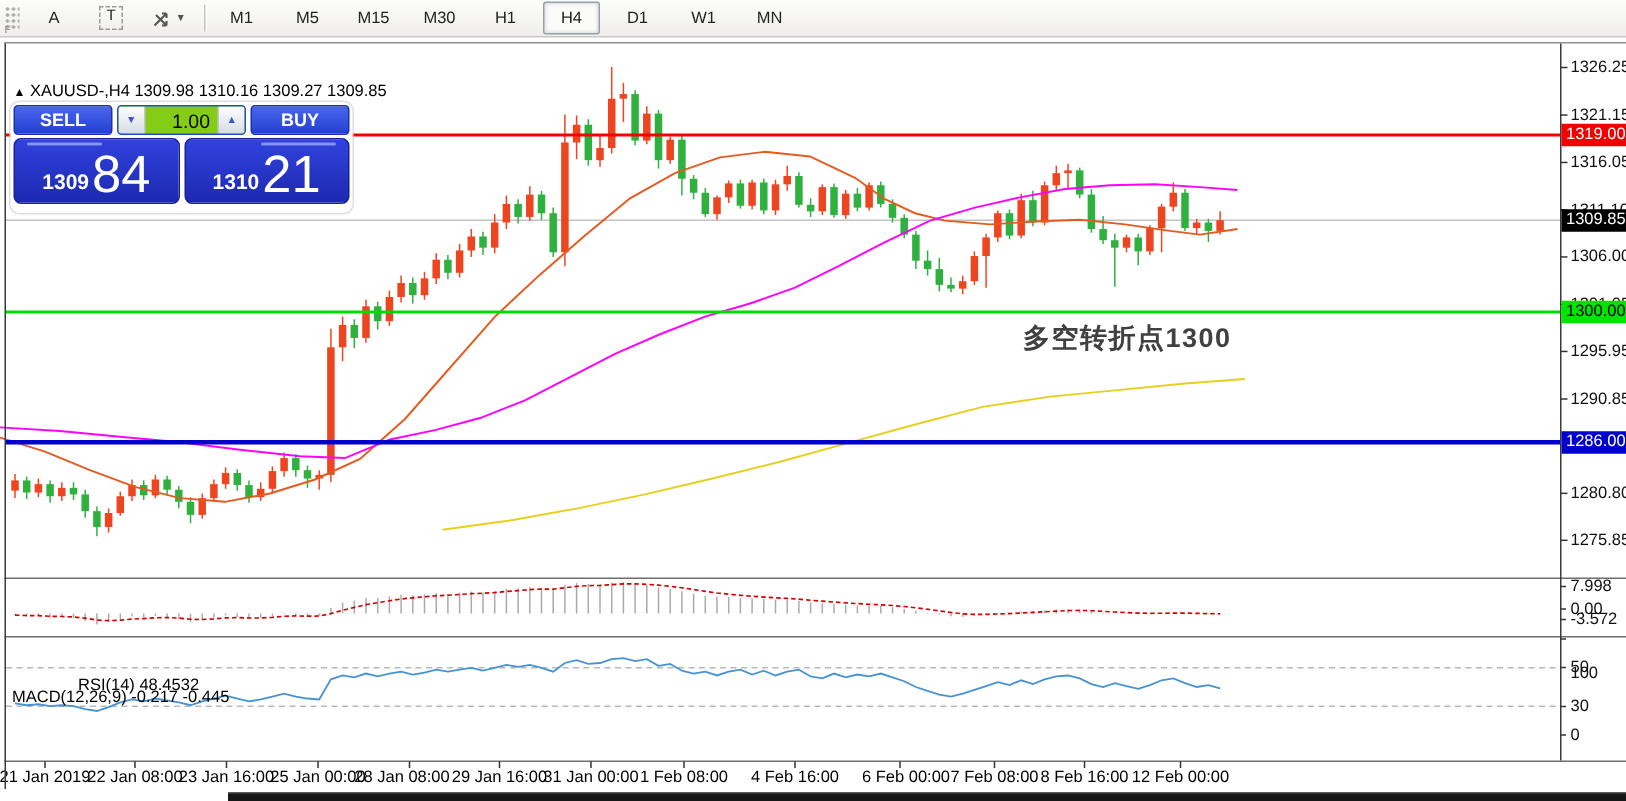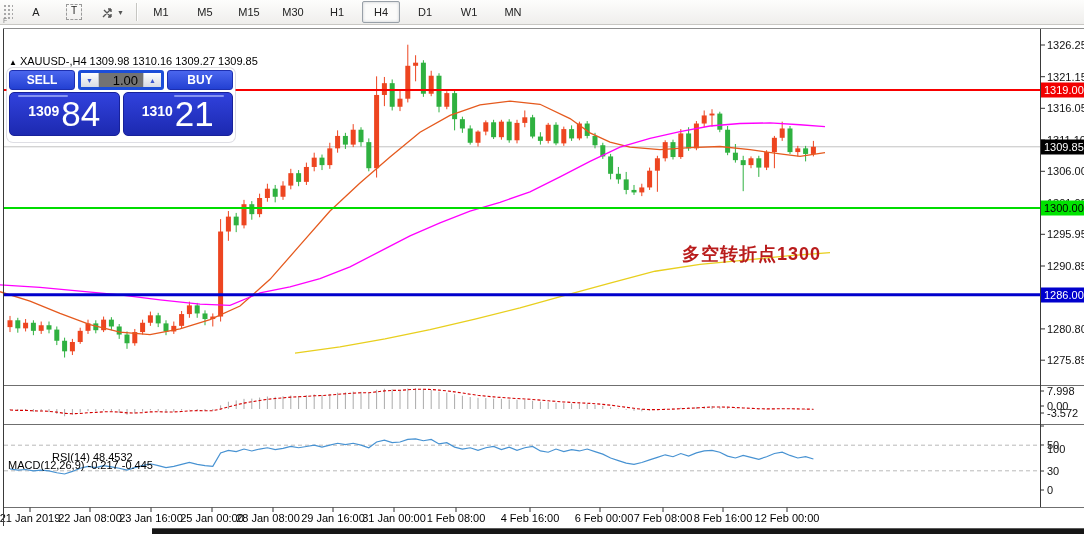--- a/index.html
+++ b/index.html
@@ -29,29 +29,29 @@
   .pbadge{position:absolute;left:1041px;transform:translateY(-50%);font-size:11px;line-height:14px;
           padding:0 4px 1px 3px;white-space:nowrap;z-index:3;}
   .dlabel{position:absolute;top:512px;transform:translateX(-50%);font-size:11px;color:#000;white-space:nowrap;}
   .annotation{font-size:18px;font-weight:bold;letter-spacing:1px;white-space:nowrap;}
   
   .trade-panel{position:absolute;left:7px;top:44px;width:224px;height:70px;z-index:4;
                background:#fff;border-radius:6px;box-shadow:0 0 0 1px rgba(200,200,210,.6);padding:2px;}
   .tp-row1{display:flex;height:20px;gap:3px;}
   .tp-btn{flex:0 0 64px;background:linear-gradient(#4a66ee,#2340d2);color:#fff;font-size:12px;font-weight:bold;
           border:1px solid #1d2fb0;border-radius:3px;display:flex;align-items:center;justify-content:center;}
-  .vol-group{flex:1;display:flex;border:3px solid #1d4ed8;border-radius:3px;overflow:hidden;background:#737373;}
+  .vol-group{flex:1;display:flex;border:1px solid #1d4ed8;border-radius:3px;overflow:hidden;background:#84cc16;}
   .vol-btn{width:17px;background:linear-gradient(#fefefe,#d7dbe3);color:#3a57cc;font-size:7px;
            display:flex;align-items:center;justify-content:center;}
   .vol-btn.dn{border-right:1px solid #c0c6d0;}
   .vol-btn.up{border-left:1px solid #c0c6d0;}
   .vol-value{flex:1;font-size:13px;color:#000;display:flex;align-items:center;justify-content:flex-end;padding-right:5px;}
   .tp-row2{display:flex;gap:3px;margin-top:2px;height:44px;}
   .price-box{flex:1;position:relative;background:linear-gradient(#3142dd,#1c29b0);border:1px solid #18219a;
-             border-radius:5px;color:#fff;display:flex;align-items:center;justify-content:center;padding-bottom:1px;}
+             border-radius:5px;color:#fff;display:flex;align-items:flex-end;justify-content:center;padding-bottom:1px;}
   .price-box .underline{position:absolute;top:2px;height:2px;width:50px;background:#8593f0;border-radius:1px;}
   .price-box .underline.left{left:8px;} .price-box .underline.right{right:8px;}
   .price-small{font-size:14px;font-weight:bold;margin:0 2px 5px 0;}
   .price-big{font-size:35px;line-height:34px;font-weight:400;}
   
   #bottom-bar{position:absolute;left:152px;top:528px;width:932px;height:6px;background:#161616;
               border-top:1px solid #5a5a5a;z-index:6;}
 </style>
 </head>
 <body>
@@ -473,21 +473,21 @@
         <div class="underline right"></div>
         <span class="price-small">1310</span>
         <span class="price-big">21</span>
       </div>
     </div>
   </div>
 
   <div class="overlay ind-label" style="left:8px;top:387px;margin-top:48px;">MACD(12,26,9) -0.217 -0.445</div>
   <div class="overlay ind-label" style="left:8px;top:427px;padding-left:44px;">RSI(14) 48.4532</div>
 
-  <div class="overlay annotation" id="annotation" style="left: 682px; top: 218px; color: #b91c1c;">多空转折点1300</div>
+  <div class="overlay annotation" id="annotation" style="left: 682px; top: 189px; color: #404040;">多空转折点1300</div>
 
   <div id="price-axis">
       <div class="ptick" style="top: 21px;">1326.25</div>
       <div class="ptick" style="top: 52.7px;">1321.15</div>
       <div class="ptick" style="top: 84.3px;">1316.05</div>
       <div class="ptick" style="top: 116px;">1311.10</div>
       <div class="ptick" style="top: 147.3px;">1306.00</div>
       <div class="ptick" style="top: 178.9px;">1301.05</div>
       <div class="ptick" style="top: 210.3px;">1295.95</div>
       <div class="ptick" style="top: 242px;">1290.85</div>

